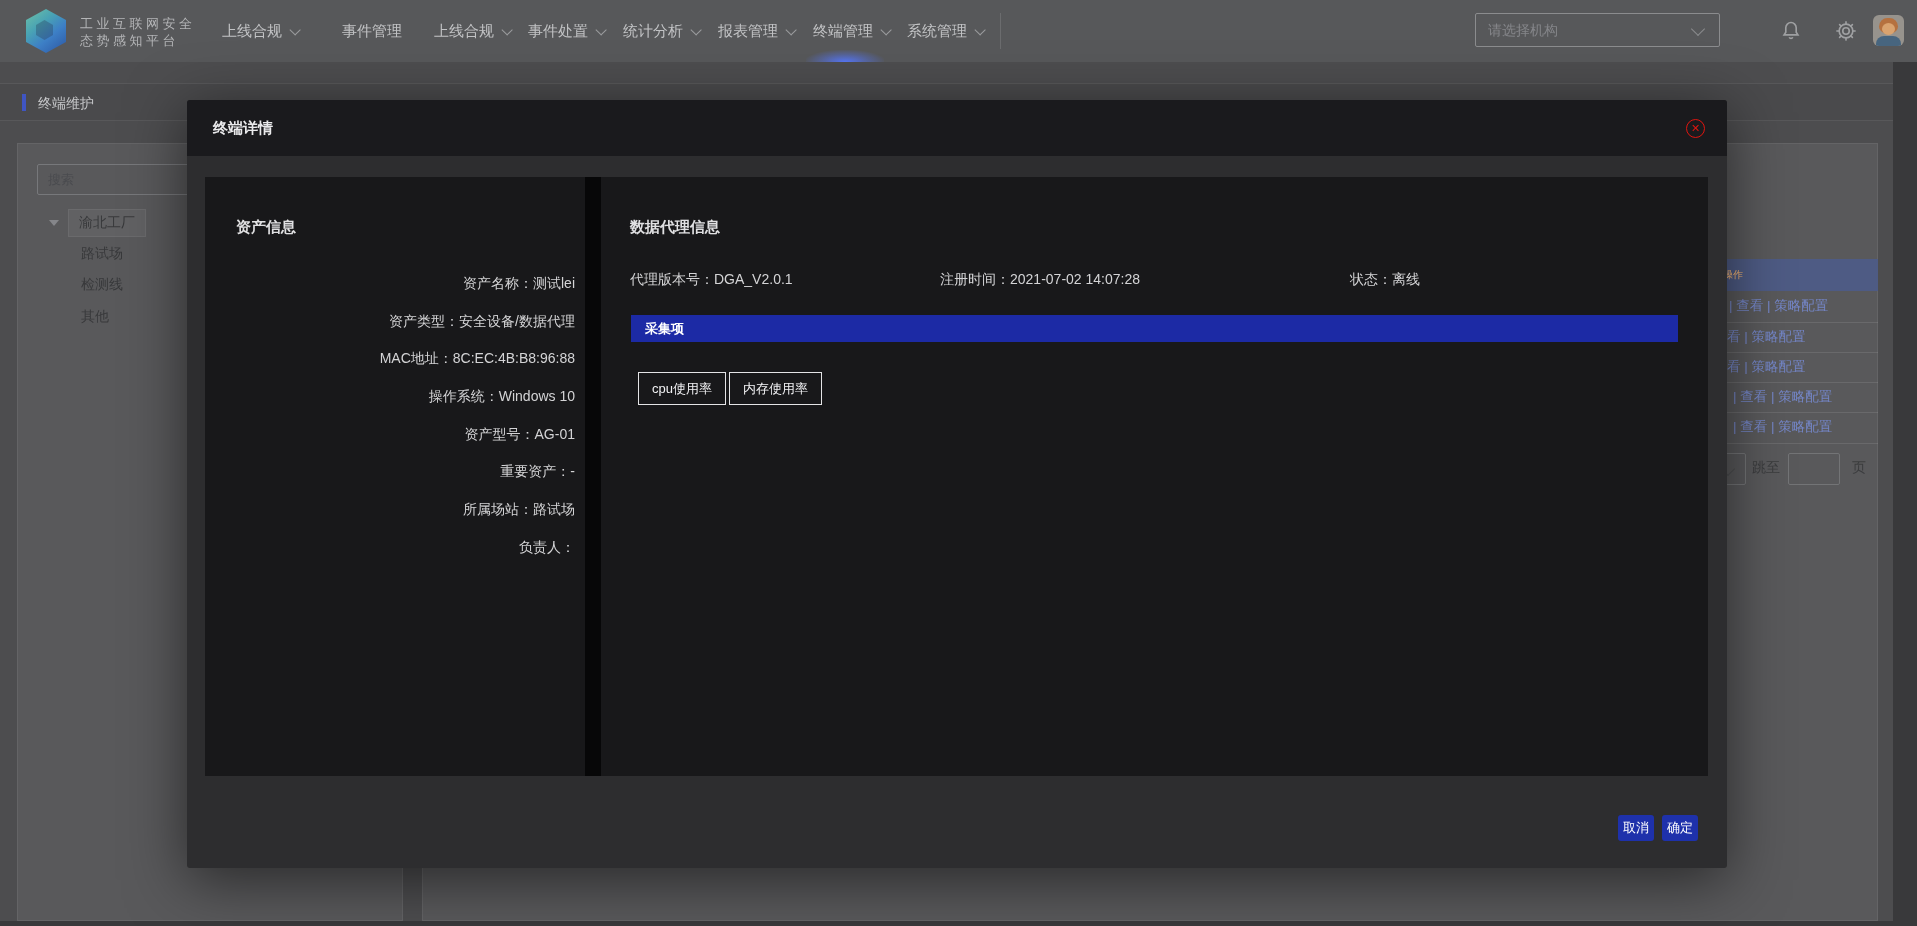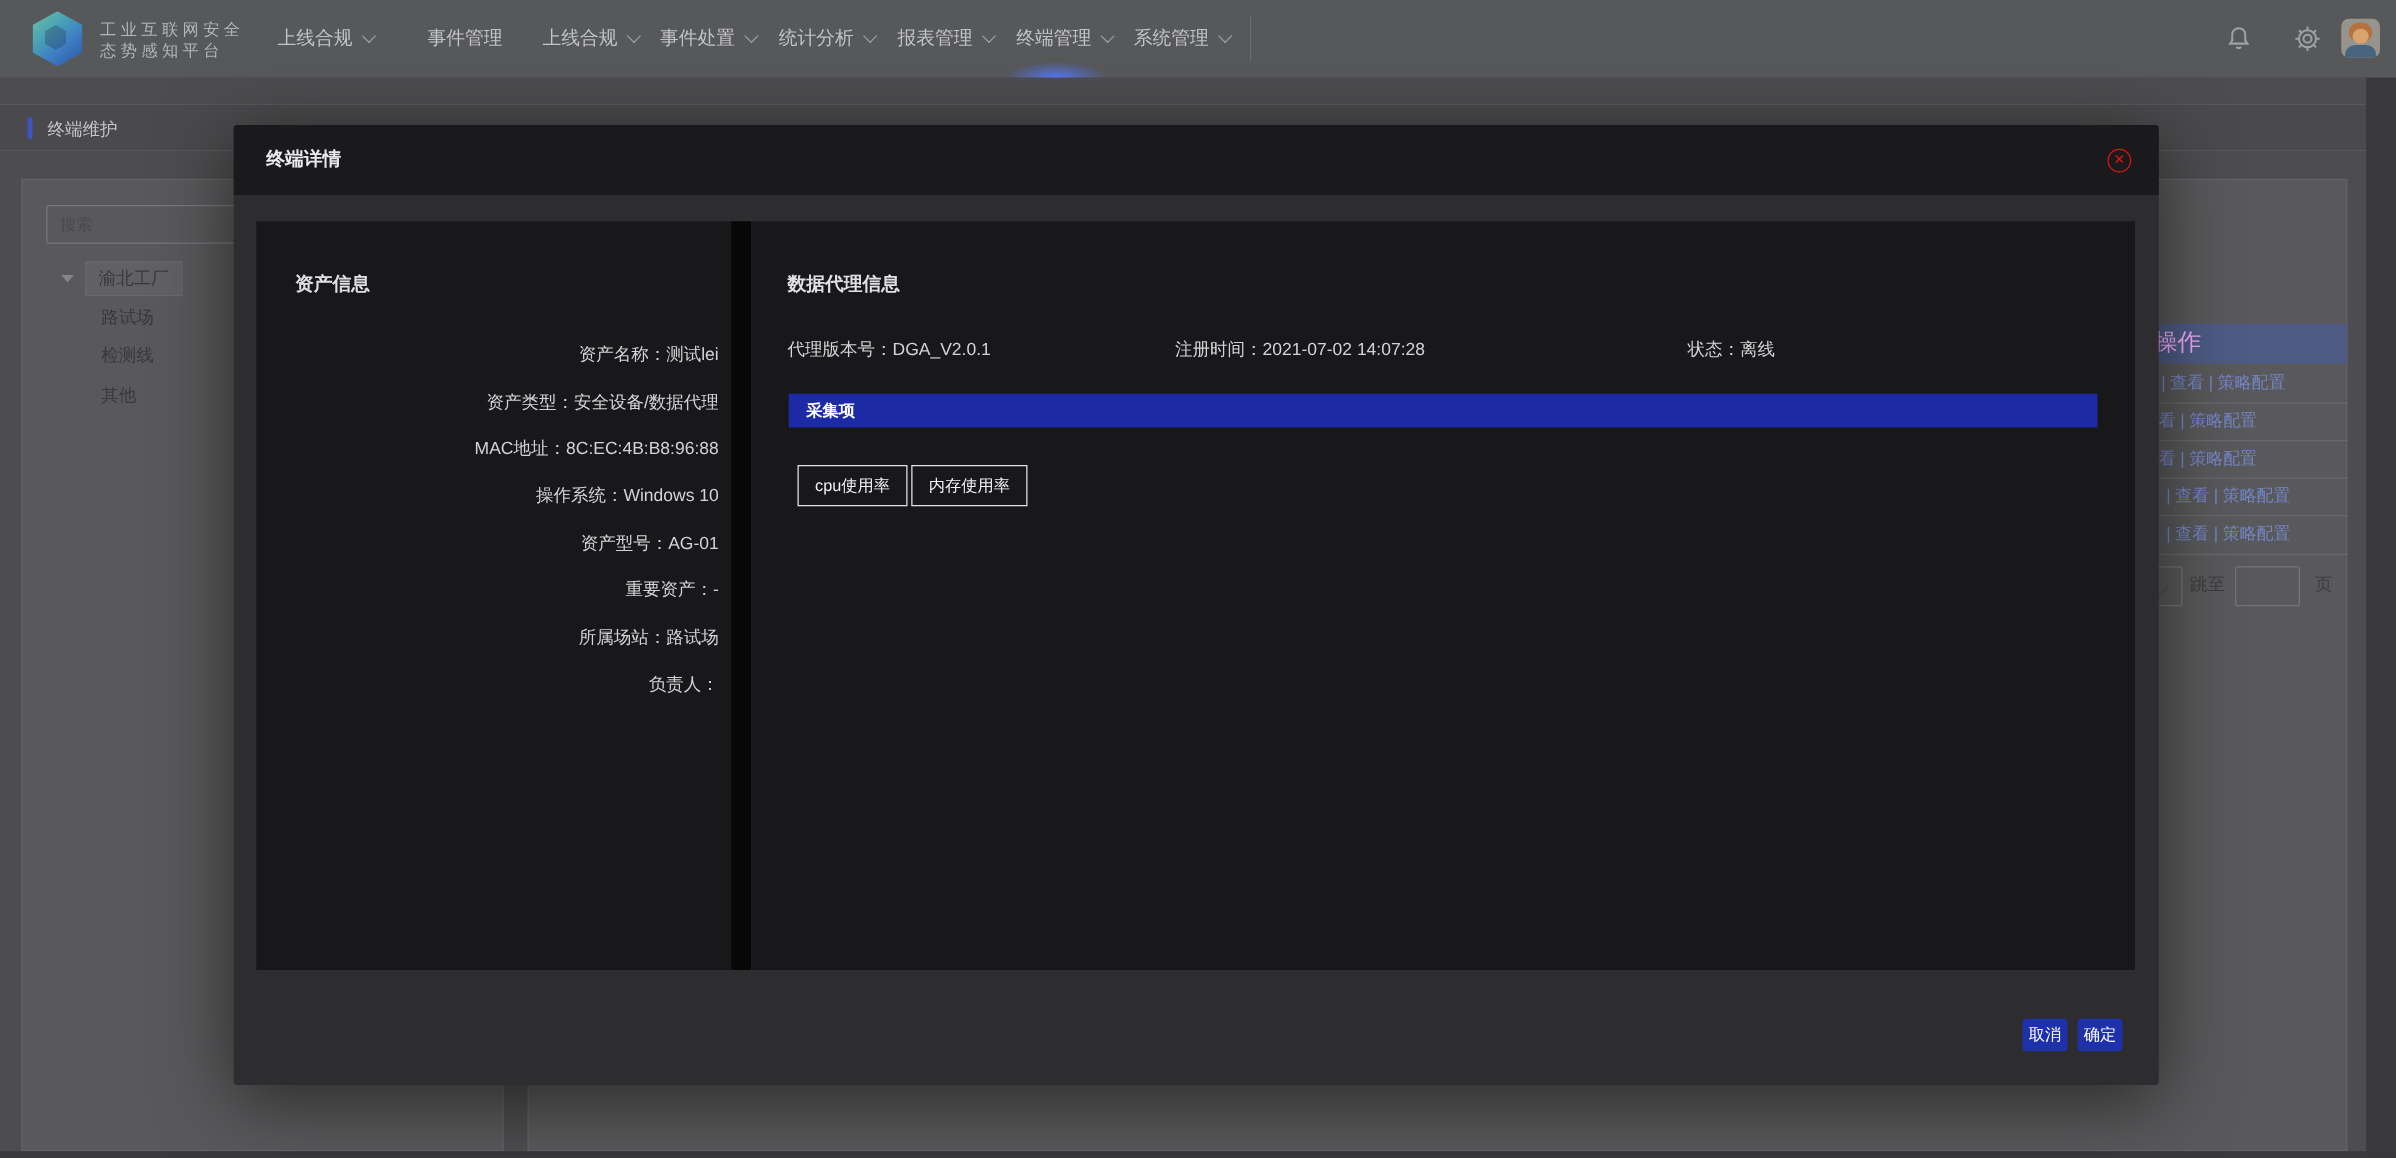--- a/index.html
+++ b/index.html
@@ -50,21 +50,21 @@
   .search-input::placeholder{color:#4a4b4f;opacity:1;}
   .tree-caret{position:absolute;left:31px;top:76px;width:0;height:0;
     border-left:5px solid transparent;border-right:5px solid transparent;border-top:6px solid #85868a;}
   .tree-root{position:absolute;left:50px;top:65px;padding:4px 10px;font-size:14px;color:#38393b;
     background:rgba(255,255,255,.05);border:1px solid rgba(255,255,255,.06);cursor:pointer;}
   .tree-child{position:absolute;left:63px;font-size:14px;color:#38393b;cursor:pointer;}
   .tc0{top:101px;} .tc1{top:132px;} .tc2{top:164px;}
 
   
   .tbl-header{position:absolute;left:1660px;top:259px;width:218px;height:32px;background:#4e5b84;z-index:1;
-    line-height:32px;font-size:19px;color:#f0abfc;}
+    line-height:32px;font-size:10px;color:#fdba74;}
   .tbl-header span{margin-left:63px;}
   .tbl-row{position:absolute;height:30px;line-height:30px;font-size:13.5px;color:#7486c8;z-index:1;cursor:pointer;white-space:nowrap;}
   .tbl-sep{position:absolute;left:1705px;width:173px;height:1px;background:rgba(255,255,255,.10);z-index:1;}
   .pag-select{position:absolute;left:1680px;top:453px;width:66px;height:32px;border:1px solid #737476;border-radius:2px;
     box-sizing:border-box;z-index:1;cursor:pointer;}
   .pag-select .select-chevron{right:12px;top:10px;border-color:#4d4e50;}
   .pag-label{position:absolute;top:459px;font-size:14px;color:#3b3c3e;z-index:1;}
   .jump-input{position:absolute;left:1788px;top:453px;width:52px;height:32px;box-sizing:border-box;z-index:1;
     background:transparent;border:1px solid #737476;border-radius:2px;outline:none;color:#3b3c3e;font-size:14px;text-align:center;}
 
@@ -110,20 +110,24 @@
     <div class="nav-item" style="left:342px"><span>事件管理</span></div>
     <div class="nav-item" style="left:434px"><span>上线合规</span><span class="nav-caret"></span></div>
     <div class="nav-item" style="left:528px"><span>事件处置</span><span class="nav-caret"></span></div>
     <div class="nav-item" style="left:623px"><span>统计分析</span><span class="nav-caret"></span></div>
     <div class="nav-item" style="left:718px"><span>报表管理</span><span class="nav-caret"></span></div>
     <div class="nav-item" style="left:813px"><span>终端管理</span><span class="nav-caret"></span></div>
     <div class="nav-item" style="left:907px"><span>系统管理</span><span class="nav-caret"></span></div>
     <div class="nav-glow"></div>
     <div class="nav-divider"></div>
 
+    <div class="org-select">
+      <span class="ph">请选择机构</span>
+      <span class="select-chevron"></span>
+    </div>
 
     <div class="icon-btn" style="left:1778px">
       <svg width="26" height="26" viewBox="0 0 24 24">
         <path d="M12 4.2a4.8 4.8 0 0 0-4.8 4.8v4.2L5.6 15.6h12.8L16.8 13.2V9A4.8 4.8 0 0 0 12 4.2z" fill="none" stroke="#9fa0a2" stroke-width="1.5"></path>
         <path d="M10.4 17.8a1.7 1.7 0 0 0 3.2 0" fill="none" stroke="#9fa0a2" stroke-width="1.5"></path>
       </svg>
     </div>
     <div class="icon-btn" style="left:1833px">
       <svg width="26" height="26" viewBox="0 0 24 24">
         <g stroke="#9fa0a2" stroke-width="1.5" fill="none" stroke-linecap="round">

